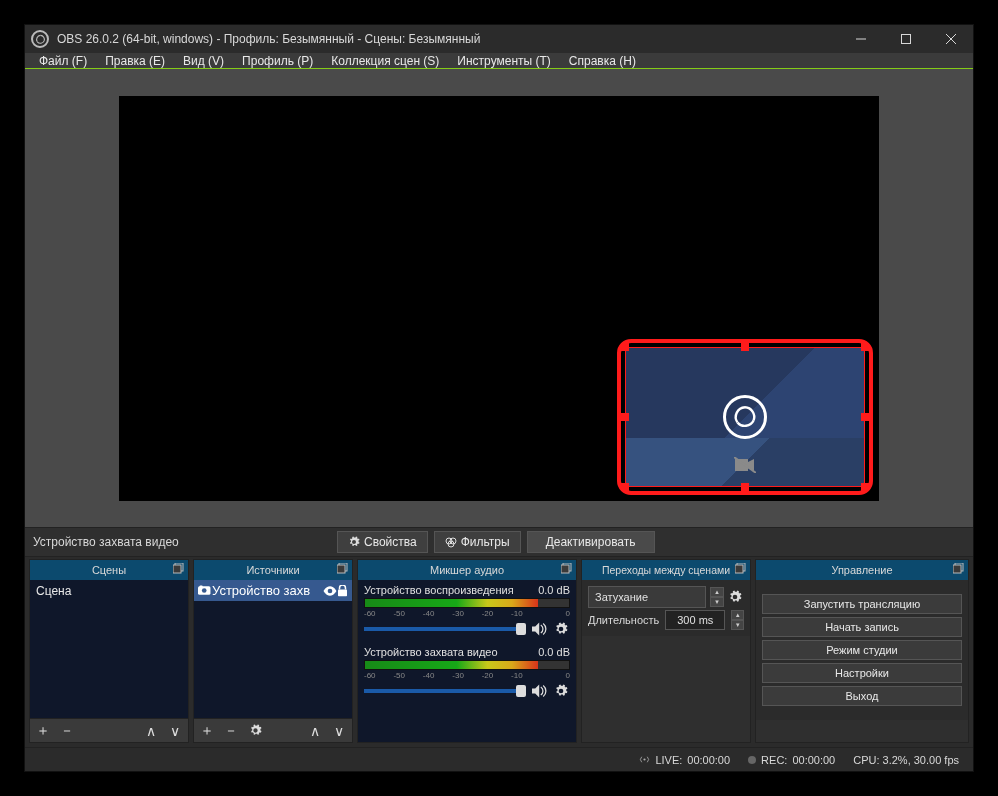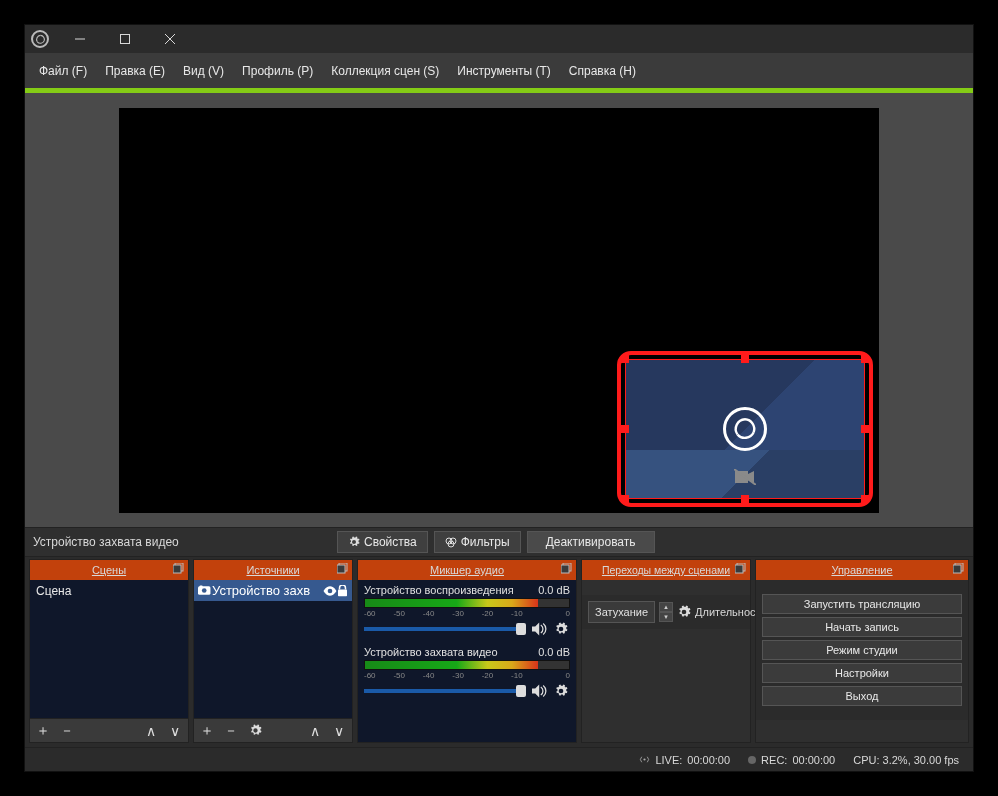--- a/index.html
+++ b/index.html
@@ -4,21 +4,21 @@
 <style>
 * { box-sizing: border-box; margin: 0; padding: 0; font-family: "Segoe UI", Arial, sans-serif; }
 body { background: #000; width: 998px; height: 796px; overflow: hidden; position: relative; }
 .window { position: absolute; left: 24px; top: 24px; width: 950px; height: 748px; background: #2b2b2b; border: 1px solid #111; display: flex; flex-direction: column; color: #d8d8d8; font-size: 12px; }
 .titlebar { height: 28px; background: #2b2b2b; display: flex; align-items: center; padding-left: 6px; }
 .titlebar .logo { width: 18px; height: 18px; border: 2px solid #bbb; border-radius: 50%; display: flex; align-items: center; justify-content: center; margin-right: 8px; }
 .titlebar .logo svg { width: 11px; height: 11px; }
 .titlebar .title { flex: 1; color: #d8d8d8; font-size: 12px; }
 .winbtns { display: flex; }
 .winbtn { width: 45px; height: 28px; display: flex; align-items: center; justify-content: center; color: #d8d8d8; }
-.menubar { height: 40px; background: #3b3b3b; display: flex; align-items: center; padding: 0 6px; gap: 2px; border-bottom: 5px solid #84cc16; }
+.menubar { height: 16px; background: #3b3b3b; display: flex; align-items: center; padding: 0 6px; gap: 2px; border-bottom: 1px solid #84cc16; }
 .menu-item { padding: 2px 8px; color: #e8e8e8; font-size: 12px; white-space: nowrap; }
 .preview { flex: 1; background: #4a4a4a; display: flex; align-items: center; justify-content: center; position: relative; padding: 18px; min-height: 0; }
 .canvas { width: 760px; height: 405px; background: #000; position: relative; }
 .source-rect { position: absolute; right: 14px; bottom: 14px; width: 240px; height: 140px; }
 .rr-outline { position: absolute; inset: -8px; border: 4px solid #ff1b1b; border-radius: 14px; pointer-events: none; }
 .sel-box { position: absolute; inset: 0; border: 1px solid #ff1b1b; }
 .sel-handle { position: absolute; width: 8px; height: 8px; background: #ff1b1b; }
 .h-tl { top: -4px; left: -4px; } .h-tc { top: -4px; left: 50%; margin-left: -4px; } .h-tr { top: -4px; right: -4px; }
 .h-ml { top: 50%; left: -4px; margin-top: -4px; } .h-mr { top: 50%; right: -4px; margin-top: -4px; }
 .h-bl { bottom: -4px; left: -4px; } .h-bc { bottom: -4px; left: 50%; margin-left: -4px; } .h-br { bottom: -4px; right: -4px; }
@@ -26,21 +26,21 @@
 .source-content .bg1 { position: absolute; inset: 0; background: linear-gradient(135deg, #26385e 0%, #26385e 50%, #2d4472 50%, #2d4472 100%); }
 .source-content .bg2 { position: absolute; left: 0; bottom: 0; width: 100%; height: 35%; background: linear-gradient(135deg, #36527f 0%, #36527f 50%, #2a3f65 50%, #2a3f65 100%); }
 .obs-circle { position: relative; width: 44px; height: 44px; border: 3px solid #fff; border-radius: 50%; display: flex; align-items: center; justify-content: center; z-index: 2; }
 .nocam { position: absolute; bottom: 14px; left: 50%; transform: translateX(-50%); z-index: 2; }
 .context-bar { height: 30px; background: #2f2f2f; display: flex; align-items: center; border-top: 1px solid #222; border-bottom: 1px solid #222; padding: 0 6px; gap: 6px; }
 .context-bar .srcname { flex: 0 0 300px; color: #d8d8d8; font-size: 12px; padding-left: 2px; }
 .btn { background: #3f3f3f; border: 1px solid #555; color: #e8e8e8; padding: 2px 10px; font-size: 12px; display: inline-flex; align-items: center; gap: 4px; height: 22px; }
 .btn-wide { padding: 2px 18px; background: #4a4a4a; }
 .docks { height: 190px; background: #2b2b2b; display: flex; gap: 4px; padding: 2px 4px 4px; }
 .dock { background: #2f2f2f; display: flex; flex-direction: column; border: 1px solid #222; }
-.dock-title { height: 20px; background: #c2410c; display: flex; align-items: center; justify-content: center; color: #d8d8d8; font-size: 11px; position: relative; text-decoration: underline; }
+.dock-title { height: 20px; background: #0c4a6e; display: flex; align-items: center; justify-content: center; color: #d8d8d8; font-size: 11px; position: relative; }
 .dock-title .popout { position: absolute; right: 4px; top: 3px; color: #bbb; }
 .dock-body { flex: 1; background: #0f172a; overflow: hidden; position: relative; }
 .dock-footer { height: 24px; background: #3a3a3a; display: flex; align-items: center; padding: 0 4px; gap: 6px; border-top: 1px solid #222; }
 .ico-btn { width: 18px; color: #ddd; font-size: 14px; text-align: center; display: inline-flex; align-items: center; justify-content: center; }
 .scenes { width: 160px; }
 .sources { width: 160px; }
 .mixer { width: 220px; }
 .transitions { width: 170px; }
 .controls { flex: 1; }
 .list-row { padding: 4px 6px; color: #e8e8e8; font-size: 12px; display: flex; align-items: center; gap: 4px; }
@@ -48,21 +48,21 @@
 .src-row .nm { flex: 1; overflow: hidden; text-overflow: ellipsis; }
 .mixer-ch { padding: 4px 6px 6px; }
 .mx-head { display: flex; justify-content: space-between; font-size: 11px; color: #e0e0e0; margin-bottom: 2px; }
 .vu { height: 10px; background: linear-gradient(90deg, #178a17 0%, #17a817 45%, #c8c81a 60%, #d8a81a 72%, #d8321a 85%, #333 85%, #333 100%); position: relative; border: 1px solid #111; }
 .vu-ticks { display: flex; justify-content: space-between; font-size: 8px; color: #888; padding-top: 1px; }
 .vu-ticks span { flex: 1; text-align: left; }
 .slider-row { display: flex; align-items: center; gap: 6px; margin-top: 4px; }
 .slider { flex: 1; height: 4px; background: #1a5aa8; position: relative; }
 .slider .thumb { position: absolute; right: 0; top: -4px; width: 10px; height: 12px; background: #ddd; border-radius: 2px; }
 .speaker, .gear { color: #ddd; width: 16px; }
-.trans-body { padding: 6px; display: flex; gap: 2px; background: #2b2b2b; margin-top: 15px; }
+.trans-body { padding: 6px; display: flex; flex-direction: column; gap: 2px; background: #2b2b2b; }
 .select-row { display: flex; gap: 4px; align-items: center; }
 .select { flex: 1; height: 22px; background: #3a3a3a; border: 1px solid #555; color: #e0e0e0; font-size: 11px; padding: 0 6px; display: flex; align-items: center; justify-content: space-between; }
 .spin { width: 14px; display: flex; flex-direction: column; }
 .spin div { height: 10px; background: #444; border: 1px solid #555; font-size: 7px; color: #ccc; text-align: center; line-height: 8px; }
 .dur-row { display: flex; gap: 6px; align-items: center; font-size: 11px; color: #d8d8d8; }
 .dur-input { width: 60px; height: 20px; background: #222; border: 1px solid #555; color: #e0e0e0; font-size: 11px; text-align: center; }
 .ctrl-body { padding: 14px 6px; display: flex; flex-direction: column; gap: 3px; background: #2b2b2b; }
 .ctrl-btn { height: 20px; background: #3b3b3b; border: 1px solid #555; color: #e8e8e8; font-size: 11px; text-align: center; line-height: 18px; }
 .statusbar { height: 24px; background: #2b2b2b; border-top: 1px solid #222; display: flex; align-items: center; justify-content: flex-end; gap: 18px; padding: 0 14px; color: #d8d8d8; font-size: 11px; }
 .status-item { display: flex; align-items: center; gap: 5px; }
@@ -78,20 +78,21 @@
   <div class="titlebar">
     <span class="logo">
       <svg viewBox="0 0 24 24">
           <g fill="none" stroke="#bbb" stroke-width="2.5">
             <path d="M12 3 A9 9 0 0 1 20 15"></path>
             <path d="M20 15 A9 9 0 0 1 5 17"></path>
             <path d="M5 17 A9 9 0 0 1 12 3"></path>
           </g>
         </svg>
     </span>
+    <span class="title">OBS 26.0.2 (64-bit, windows) - Профиль: Безымянный - Сцены: Безымянный</span>
     <div class="winbtns">
       <div class="winbtn">
           <svg width="10" height="10">
             <line x1="0" y1="5" x2="10" y2="5" stroke="#d8d8d8" stroke-width="1"></line>
           </svg>
         </div>
       <div class="winbtn">
           <svg width="10" height="10">
             <rect x="0.5" y="0.5" width="9" height="9" fill="none" stroke="#d8d8d8" stroke-width="1"></rect>
           </svg>

